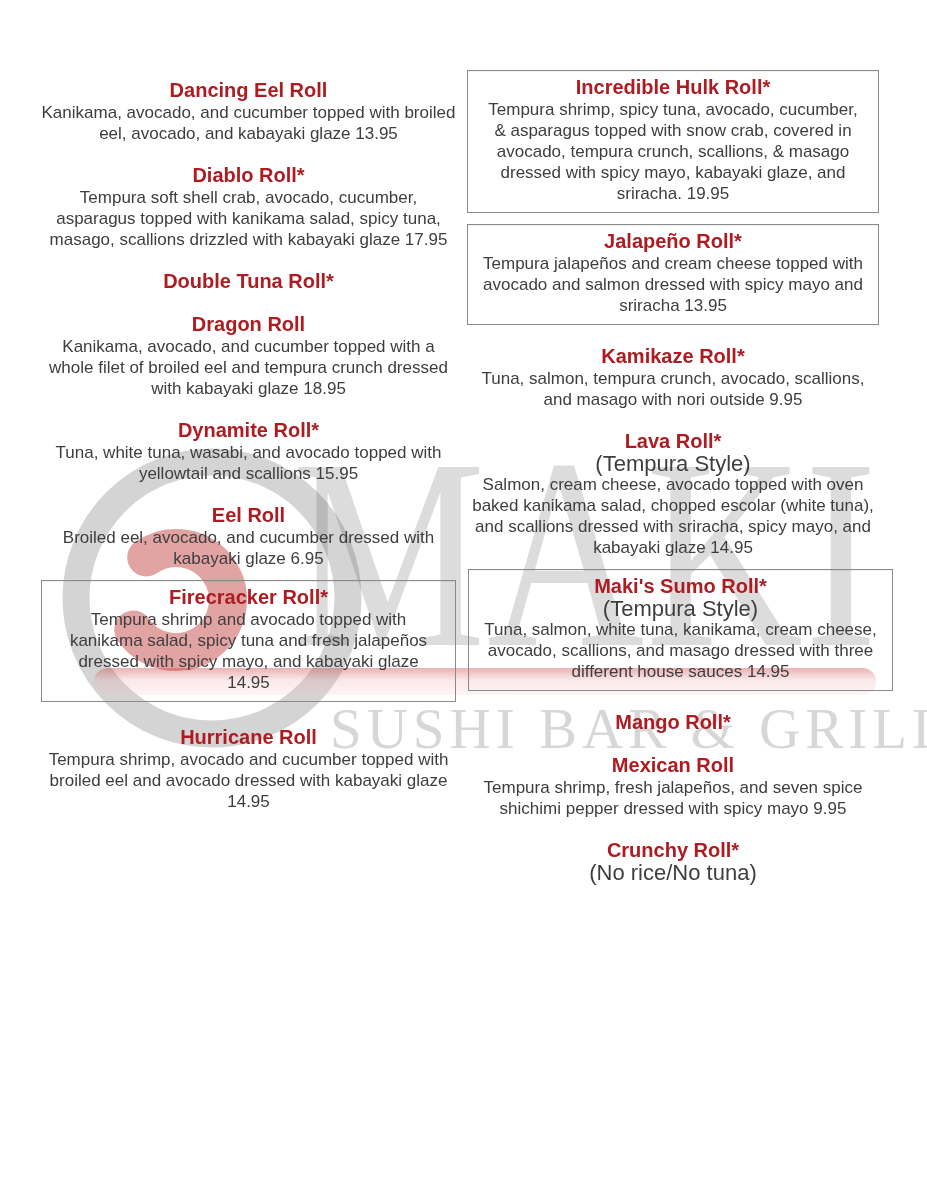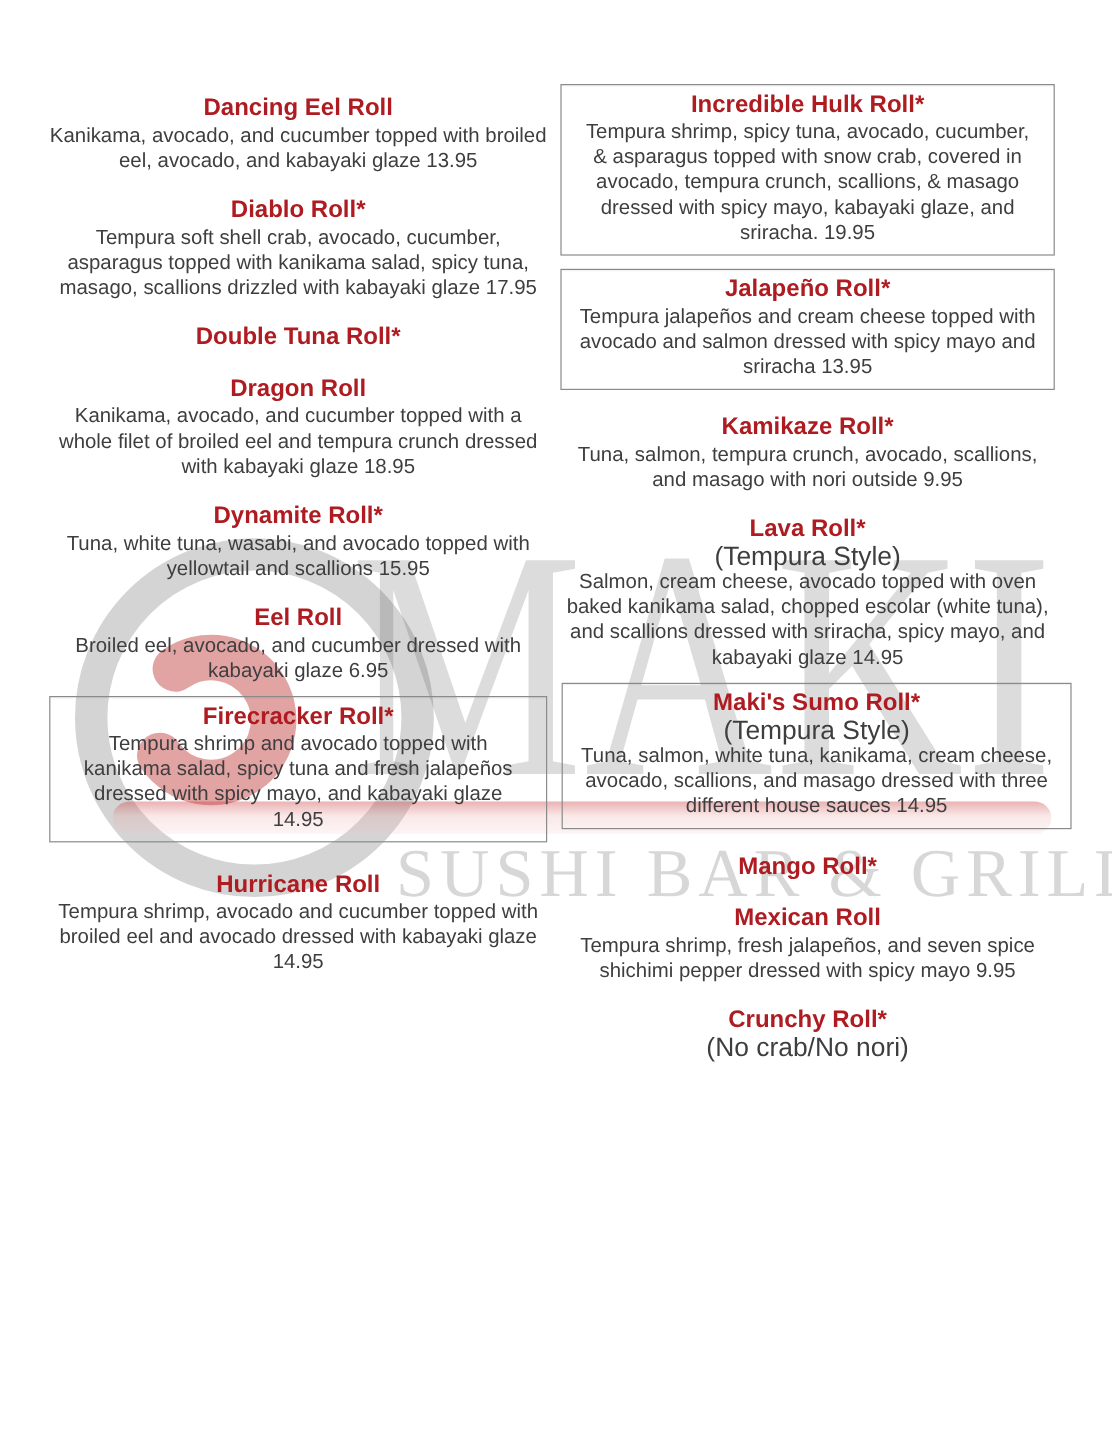--- a/index.html
+++ b/index.html
@@ -134,18 +134,18 @@
       <div class="title">Mango Roll*</div>
     </div>
 
     <div class="item">
       <div class="title">Mexican Roll</div>
       <div class="desc">Tempura shrimp, fresh jalapeños, and seven spice shichimi pepper dressed with spicy mayo 9.95</div>
     </div>
 
     <div class="item">
       <div class="title">Crunchy Roll*</div>
-      <div class="subtitle">(No crab/No nori)</div>
+      <div class="subtitle">(No rice/No tuna)</div>
     </div>
 
   </div>
 
 </div>
 
 </body></html>

